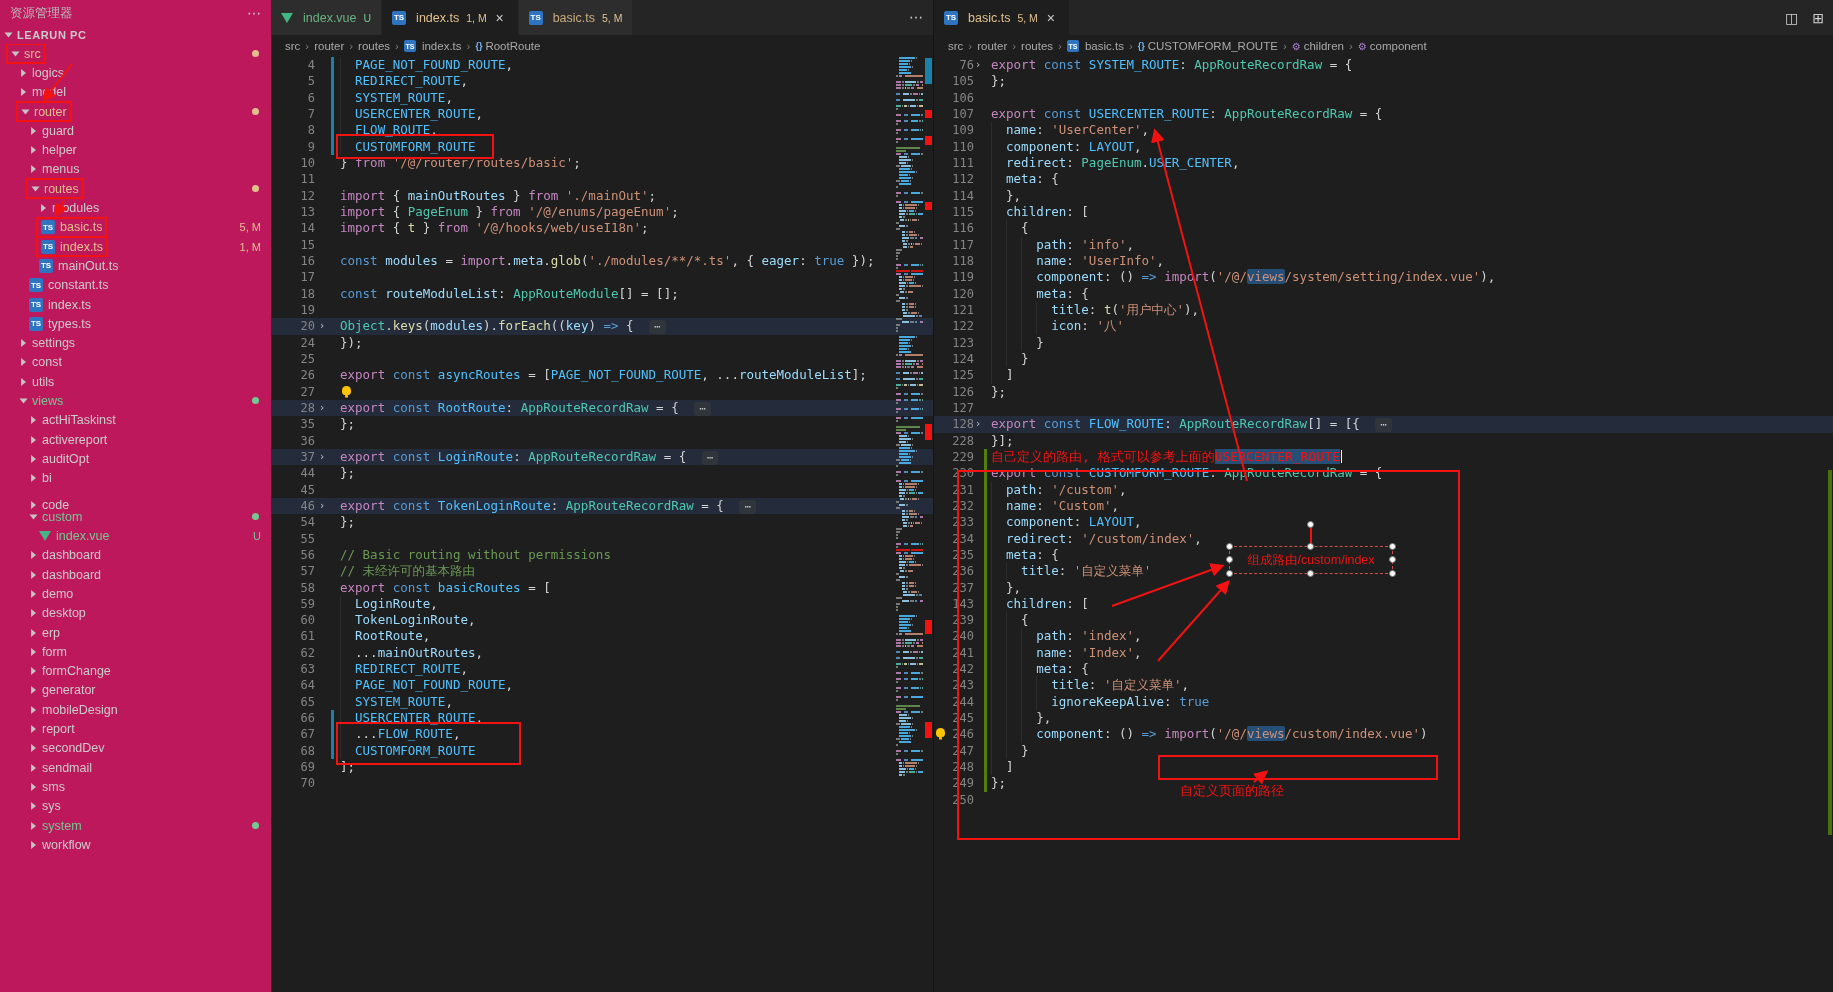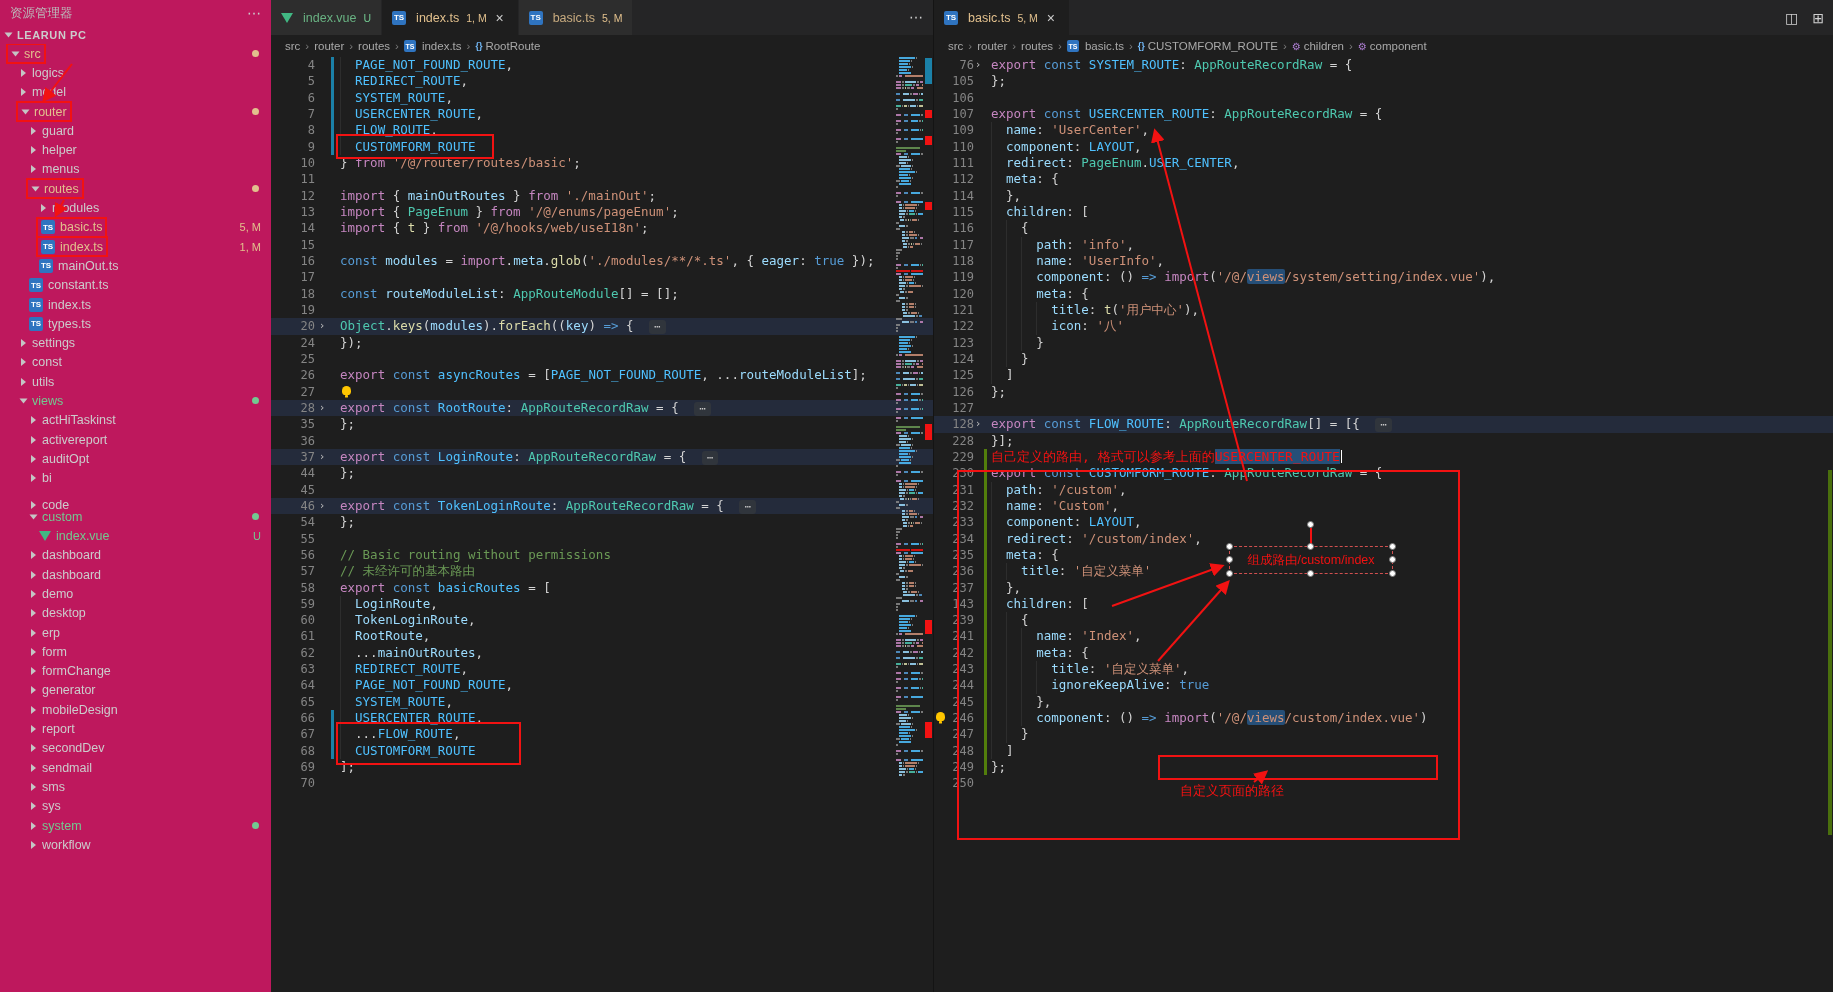--- a/index.html
+++ b/index.html
@@ -980,20 +980,27 @@
         </div>
         <div class="code-row">
           <span class="glyph"></span>
           <span class="lnum">239</span>
           <span class="foldc"></span>
           <span class="gitbar g-a"></span>
           <span class="ct"><i class="guide" style="left: 0px;"></i><i class="guide" style="left: 15.06px;"></i><span class="tok-p">    {</span></span>
         </div>
         <div class="code-row">
           <span class="glyph"></span>
+          <span class="lnum">240</span>
+          <span class="foldc"></span>
+          <span class="gitbar g-a"></span>
+          <span class="ct"><i class="guide" style="left: 0px;"></i><i class="guide" style="left: 15.06px;"></i><i class="guide" style="left: 30.12px;"></i><span class="tok-p">      </span><span class="tok-v">path</span><span class="tok-p">: </span><span class="tok-s">'index'</span><span class="tok-p">,</span></span>
+        </div>
+        <div class="code-row">
+          <span class="glyph"></span>
           <span class="lnum">241</span>
           <span class="foldc"></span>
           <span class="gitbar g-a"></span>
           <span class="ct"><i class="guide" style="left: 0px;"></i><i class="guide" style="left: 15.06px;"></i><i class="guide" style="left: 30.12px;"></i><span class="tok-p">      </span><span class="tok-v">name</span><span class="tok-p">: </span><span class="tok-s">'Index'</span><span class="tok-p">,</span></span>
         </div>
         <div class="code-row">
           <span class="glyph"></span>
           <span class="lnum">242</span>
           <span class="foldc"></span>
           <span class="gitbar g-a"></span>

